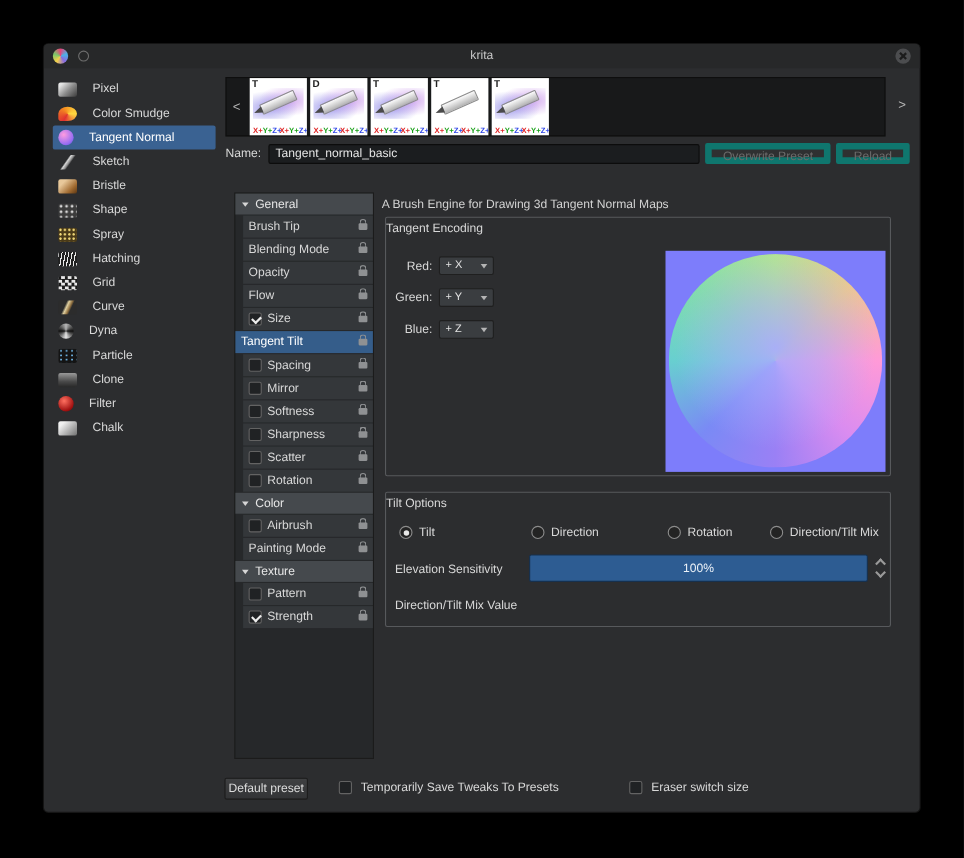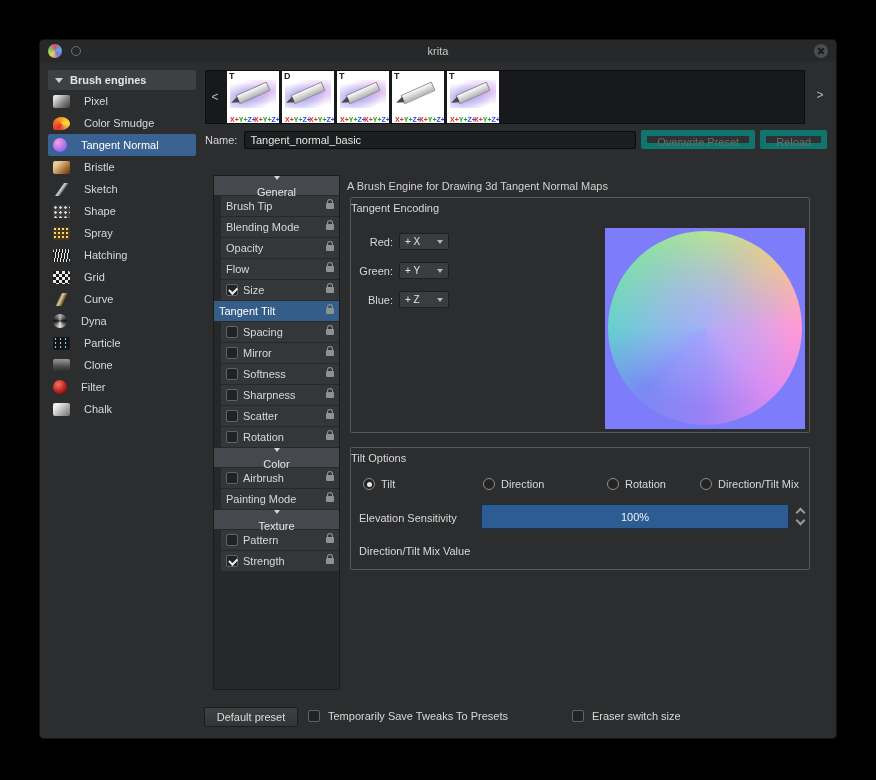--- a/index.html
+++ b/index.html
@@ -75,21 +75,21 @@
   .name-label { font-size:11px; color:#d8d8d8; flex:none; padding-right:2px; }
   .name-input { flex:1; height:18px; background:#1b1d1f; border:1px solid #0c0c0c; border-radius:2px;
                 color:#e4e4e4; font-size:11px; padding:0 5px; font-family:inherit; }
   .btn-disabled { height:19px; background:#2f3031; border:6px solid #0f766e; border-radius:2px;
                   color:#6b6b6b; font-size:11px; padding:0 10px; font-family:inherit; }
 
   
   .opts { position:absolute; left:173px; top:135px; width:127px; height:515px;
           background:#26282a; border:1px solid #1b1b1b; }
   .opt-header { height:19px; background:#45494d; display:flex; align-items:center; gap:6px;
-                padding:0 6px; margin-bottom:1px; font-size:11px; color:#e6e6e6;flex-direction:column; }
+                padding:0 6px; margin-bottom:1px; font-size:11px; color:#e6e6e6; }
   .opt-header .tri-down { border-top-color:#d6d6d6; border-left-width:3.5px; border-right-width:3.5px; border-top-width:4.5px; }
   .opt-row { height:20px; margin:0 0 1px 7px; background:#34373a; display:flex; align-items:center;
              padding:0 5px; font-size:11px; color:#d8d8d8; gap:5px; }
   .opt-row.selected { margin-left:0; background:#355d8a; color:#fff; }
   .cb { width:12px; height:12px; background:#202224; border:1px solid #636363; border-radius:2px;
         position:relative; flex:none; }
   .cb.checked::after { content:""; position:absolute; left:2px; top:2px; width:6px; height:3.5px;
         border-left:2px solid #ececec; border-bottom:2px solid #ececec; transform:rotate(-45deg); }
   .lock { margin-left:auto; position:relative; width:8px; height:6px; background:#8f9193;
           border-radius:1px; flex:none; }
@@ -128,64 +128,60 @@
             border:1px solid #16304e; border-radius:2px; display:flex; align-items:center;
             justify-content:center; font-size:11px; color:#ecf2f8; }
   .spin { position:absolute; left:443px; top:57px; width:14px; height:25px; }
   .chev { position:absolute; left:3px; width:7px; height:7px; border-left:2px solid #9a9a9a;
           border-top:2px solid #9a9a9a; }
   .chev-up { top:4px; transform:rotate(45deg); }
   .chev-dn { top:12px; transform:rotate(225deg); }
   .mix-label { position:absolute; left:8px; top:97px; font-size:11px; color:#d8d8d8; }
 
   
-  .footer-btn { position:absolute; left:164px; top:667px; width:94px; height:20px;
+  .footer-btn { position:absolute; left:164px; top:667px; width:76px; height:20px;
                 background:linear-gradient(#3f4042,#333436); border:1px solid #1d1d1d; border-radius:2px;
                 color:#dcdcdc; font-size:11px; font-family:inherit; }
   .fcheck { position:absolute; display:flex; align-items:center; gap:8px; font-size:11px; color:#d8d8d8; }
   .fcheck.c1 { left:268px; top:670px; }
   .fcheck.c2 { left:532px; top:670px; }
 </style>
 </head>
 <body>
 
 <div class="stage">
   <div class="window">
 
     <div class="titlebar">
       <span class="app-icon"></span>
       <span class="menu-circle"></span>
       <span class="title-text">krita</span>
       <span class="close-btn"></span>
     </div>
 
     <div class="sidebar">
-      <div class="sb-header">
-        <span class="tri-down"></span>
-        <span>Brush engines</span>
-      </div>
       <div class="sb-item">
           <span class="ic ic-pixel"></span>
           <span>Pixel</span>
         </div>
       <div class="sb-item">
           <span class="ic ic-smudge"></span>
           <span>Color Smudge</span>
         </div>
       <div class="sb-item selected">
           <span class="ic ic-tangent"></span>
           <span>Tangent Normal</span>
         </div>
       <div class="sb-item">
+          <span class="ic ic-sketch"></span>
+          <span>Sketch</span>
+        </div>
+      <div class="sb-item">
           <span class="ic ic-bristle"></span>
           <span>Bristle</span>
-        </div>
-      <div class="sb-item">
-          <span class="ic ic-sketch"></span>
-          <span>Sketch</span>
         </div>
       <div class="sb-item">
           <span class="ic ic-shape"></span>
           <span>Shape</span>
         </div>
       <div class="sb-item">
           <span class="ic ic-spray"></span>
           <span>Spray</span>
         </div>
       <div class="sb-item">

